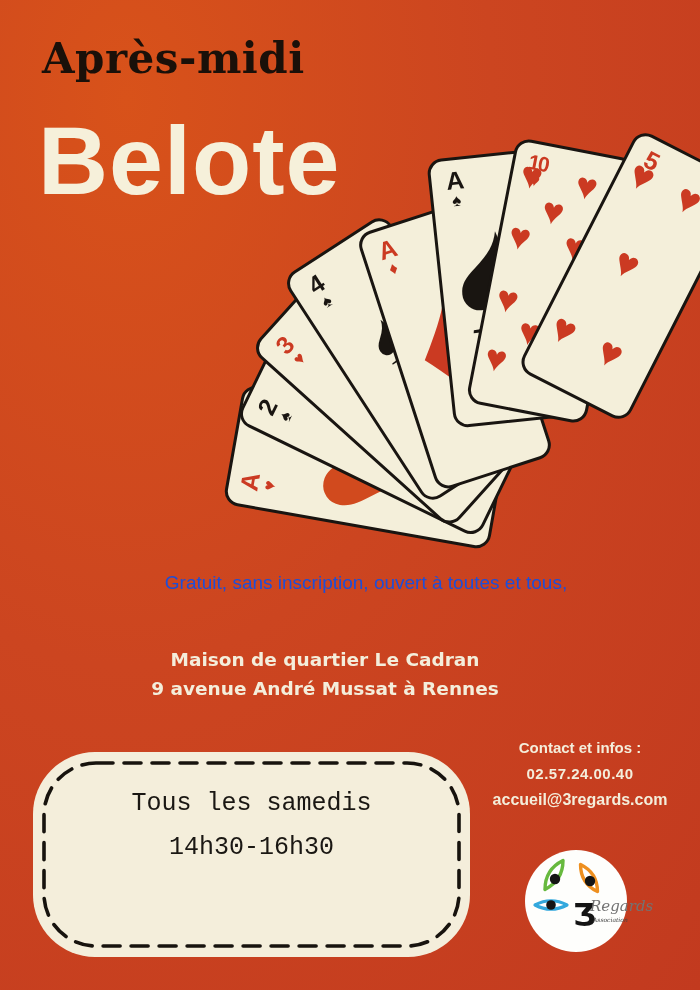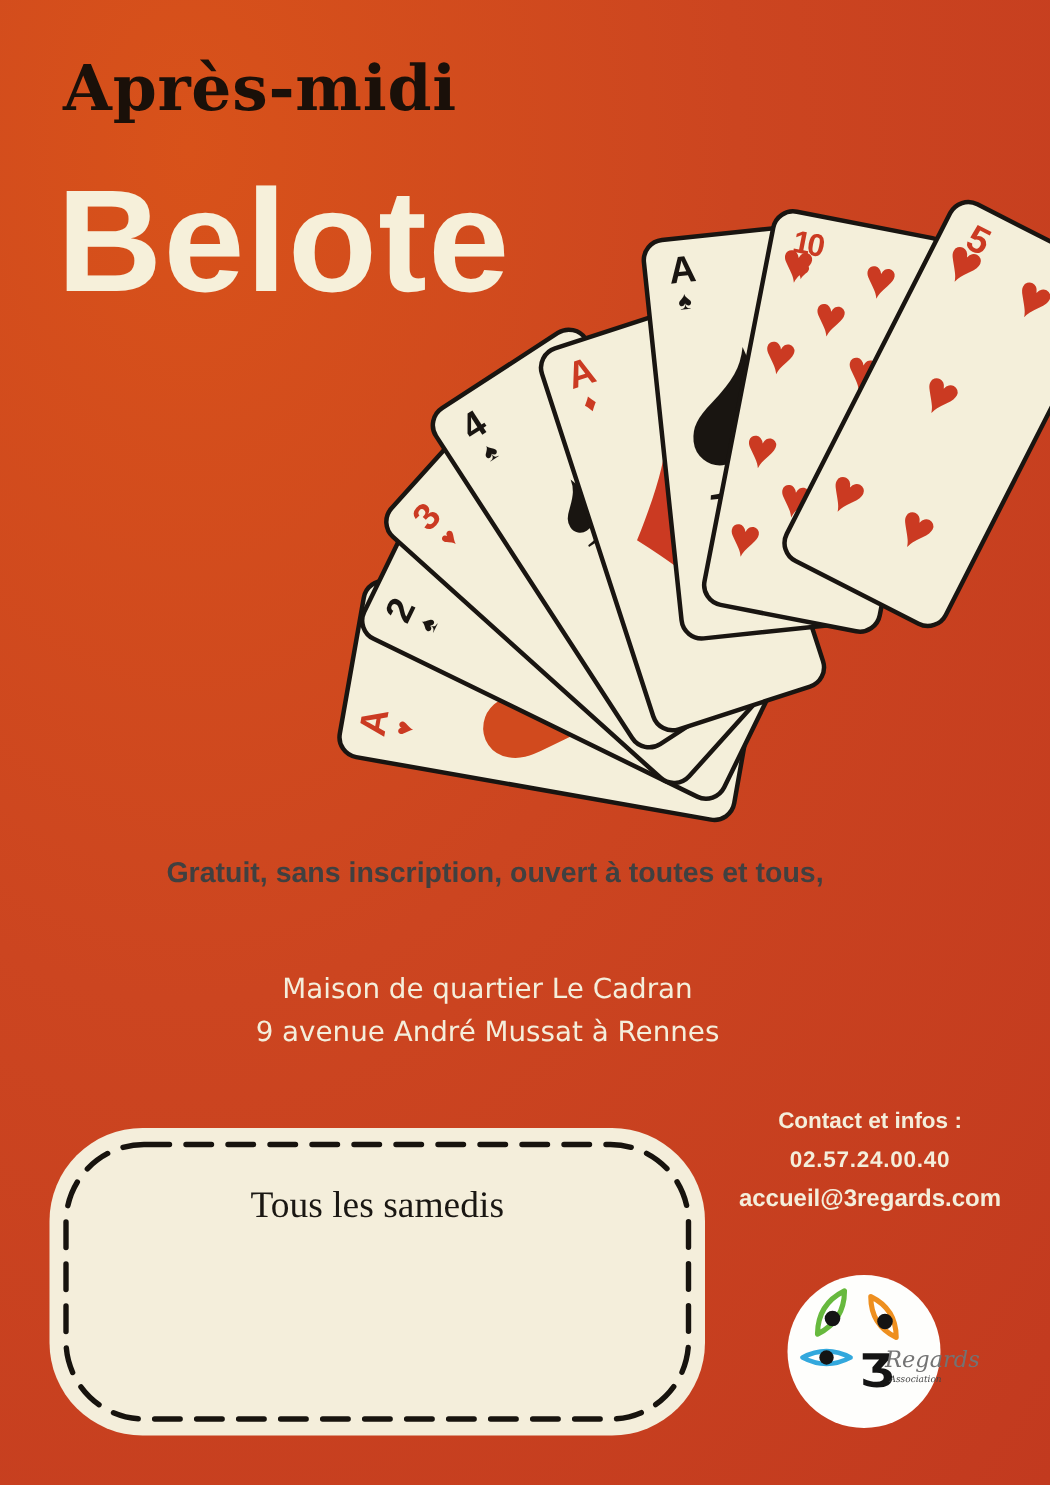--- a/index.html
+++ b/index.html
@@ -46,39 +46,39 @@
   
   .p1{left:8px;top:14px;}  .p2{left:8px;top:76px;}  .p3{left:8px;top:140px;} .p4{left:8px;top:200px;}
   .p5{left:64px;top:14px;} .p6{left:64px;top:76px;} .p7{left:64px;top:140px;}.p8{left:64px;top:200px;}
   .p9{left:36px;top:45px;} .p10{left:36px;top:168px;}
   
   .q1{left:10px;top:18px;} .q2{left:62px;top:18px;} .q3{left:36px;top:103px;}
   .q4{left:10px;top:190px;}.q5{left:62px;top:190px;}
 
   
   .info{position:absolute;left:0;top:568px;width:660px;text-align:center;
-        color:#404040;font-weight:700;font-size:19px;line-height:29px;}
+        color:#1d4ed8;font-weight:400;font-size:19px;line-height:29px;padding-left:36px;}
   .venue{position:absolute;left:0;top:645px;width:650px;text-align:center;
-         color:#f4eedb;font-weight:400;font-size:18.5px;line-height:29px;
+         color:#f4eedb;font-weight:700;font-size:18.5px;line-height:29px;
          font-family:"DejaVu Sans",sans-serif;}
 
   
   .contact{position:absolute;left:455px;top:735px;width:250px;text-align:center;
            color:#f4eedb;font-weight:700;line-height:26px;}
   .contact .c-head{font-size:15px;}
   .contact .c-phone{font-size:15px;letter-spacing:0.5px;}
   .contact .c-mail{font-size:16px;}
 
   
   .schedule{position:absolute;left:33px;top:752px;width:437px;height:205px;
             background:#f4eedb;border-radius:62px;}
   .schedule svg{position:absolute;left:0;top:0;}
   .sched-text{position:absolute;left:0;top:30px;width:437px;text-align:center;
               color:#1a1713;font-size:25px;line-height:44px;
-              font-family:Liberation Serif, serif;}
+              font-family:Liberation Mono, monospace;}
 
   
   .logo{position:absolute;left:525px;top:850px;width:102px;height:102px;
         background:#fefefc;border-radius:50%;}
   .logo-num{position:absolute;left:48px;top:50px;font-family:"DejaVu Sans",sans-serif;
             font-weight:600;font-size:30px;line-height:1;color:#141414;}
   .logo-name{position:absolute;left:65px;top:47px;font-family:"DejaVu Serif",serif;
              font-style:italic;font-size:15px;color:#737373;white-space:nowrap;}
   .logo-sub{position:absolute;left:68px;top:66px;font-size:6px;color:#444;
             font-family:"DejaVu Serif",serif;font-style:italic;}
@@ -184,20 +184,21 @@
   <div class="c-phone">02.57.24.00.40</div>
   <div class="c-mail">accueil@3regards.com</div>
 </div>
 
 <div class="schedule">
   <svg width="437" height="205" viewBox="0 0 437 205">
     <rect x="11" y="11" width="415" height="183" rx="52" ry="52" fill="none" stroke="#17130e" stroke-width="3.6" stroke-dasharray="17 11" stroke-linecap="round"></rect>
   </svg>
   <div class="sched-text">
     <div>Tous les samedis</div>
+    <div>14h30-16h30</div>
   </div>
 </div>
 
 <div class="logo">
   <svg width="102" height="102" viewBox="0 0 102 102">
     <g transform="translate(29,25) rotate(-58)">
       <path d="M-17,0 Q0,-10.5 17,0 Q0,10.5 -17,0 Z" fill="#ffffff" stroke="#67b93e" stroke-width="3.4" stroke-linejoin="round"></path>
     </g>
     <g transform="translate(64,28) rotate(58)">
       <path d="M-16,0 Q0,-10 16,0 Q0,10 -16,0 Z" fill="#ffffff" stroke="#ee8f1f" stroke-width="3.4" stroke-linejoin="round"></path>

